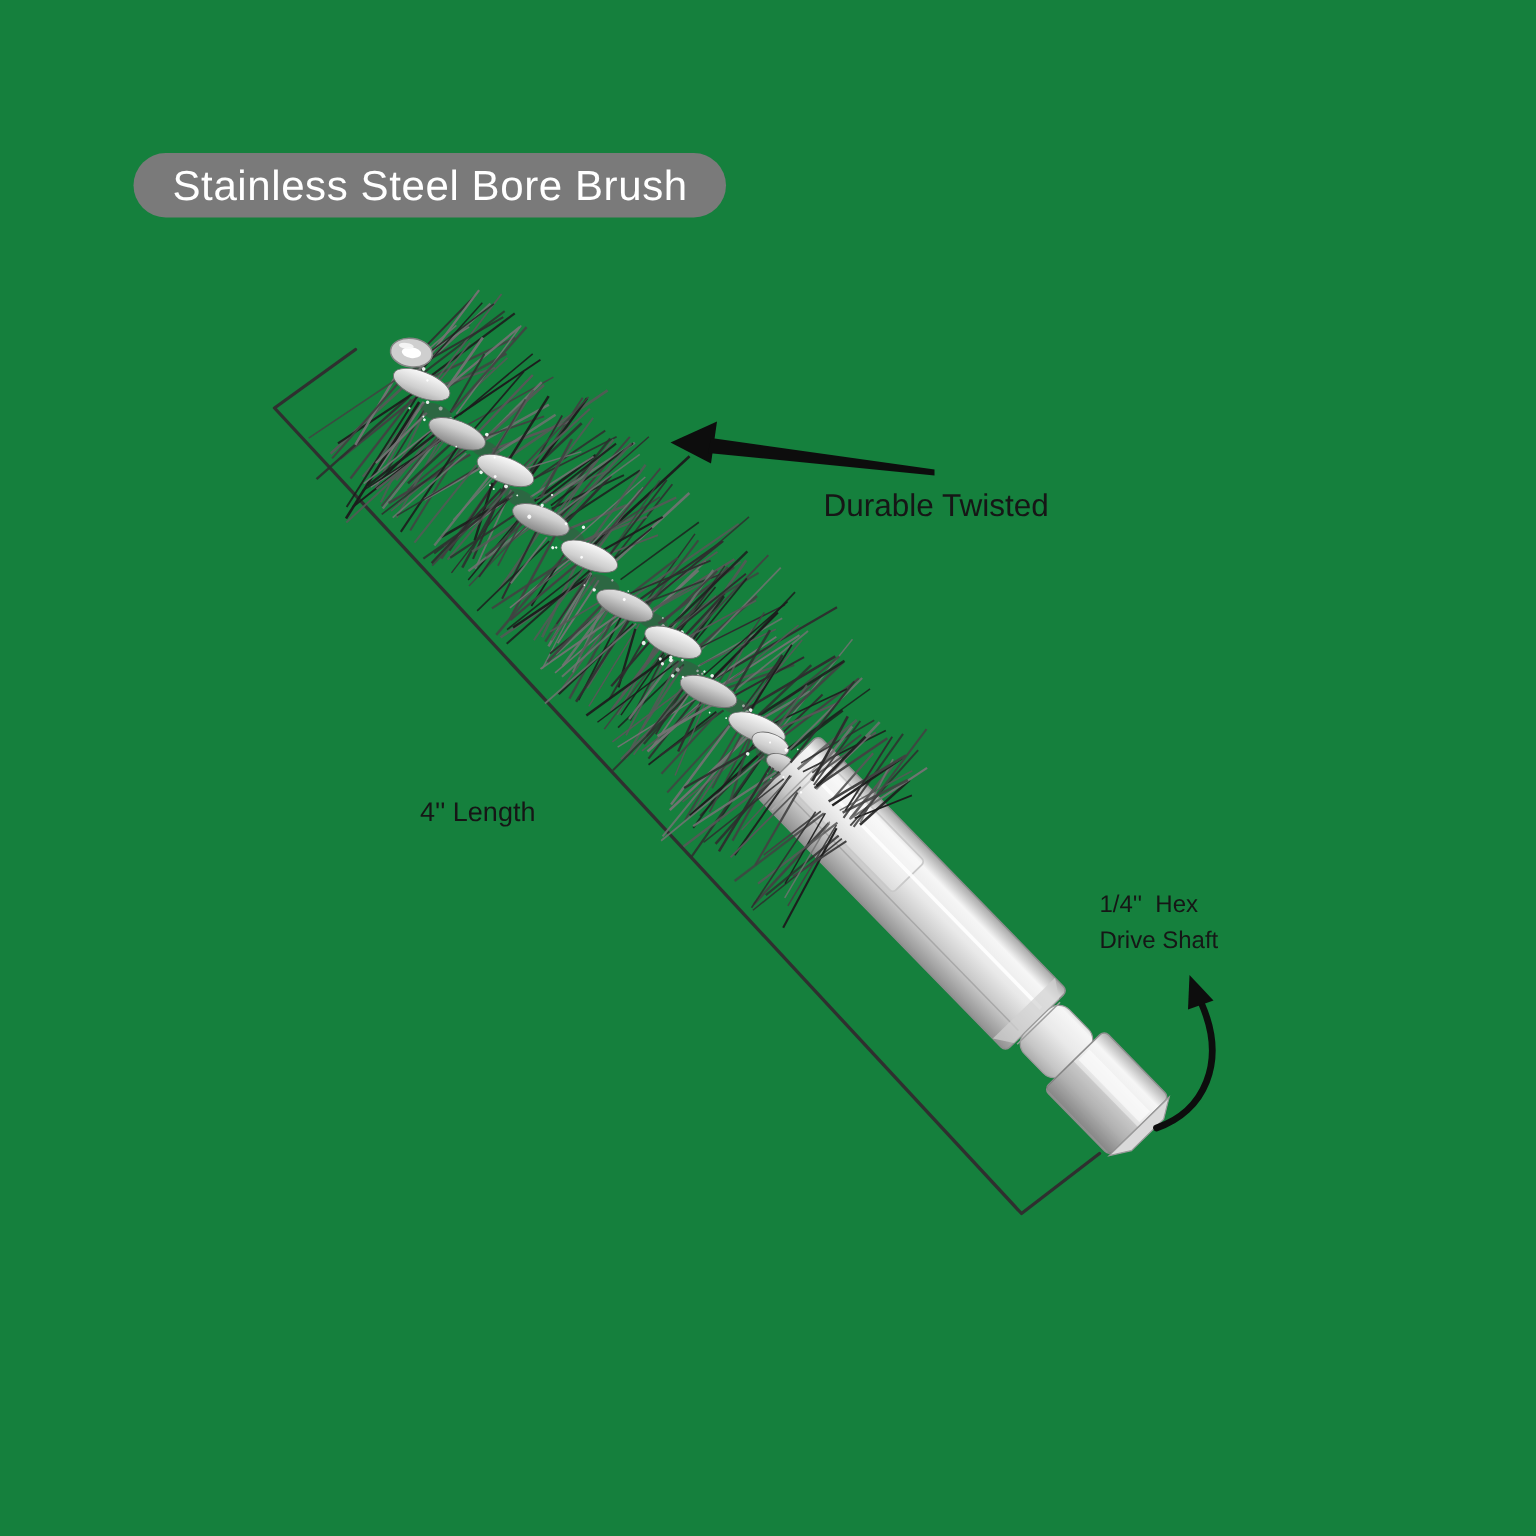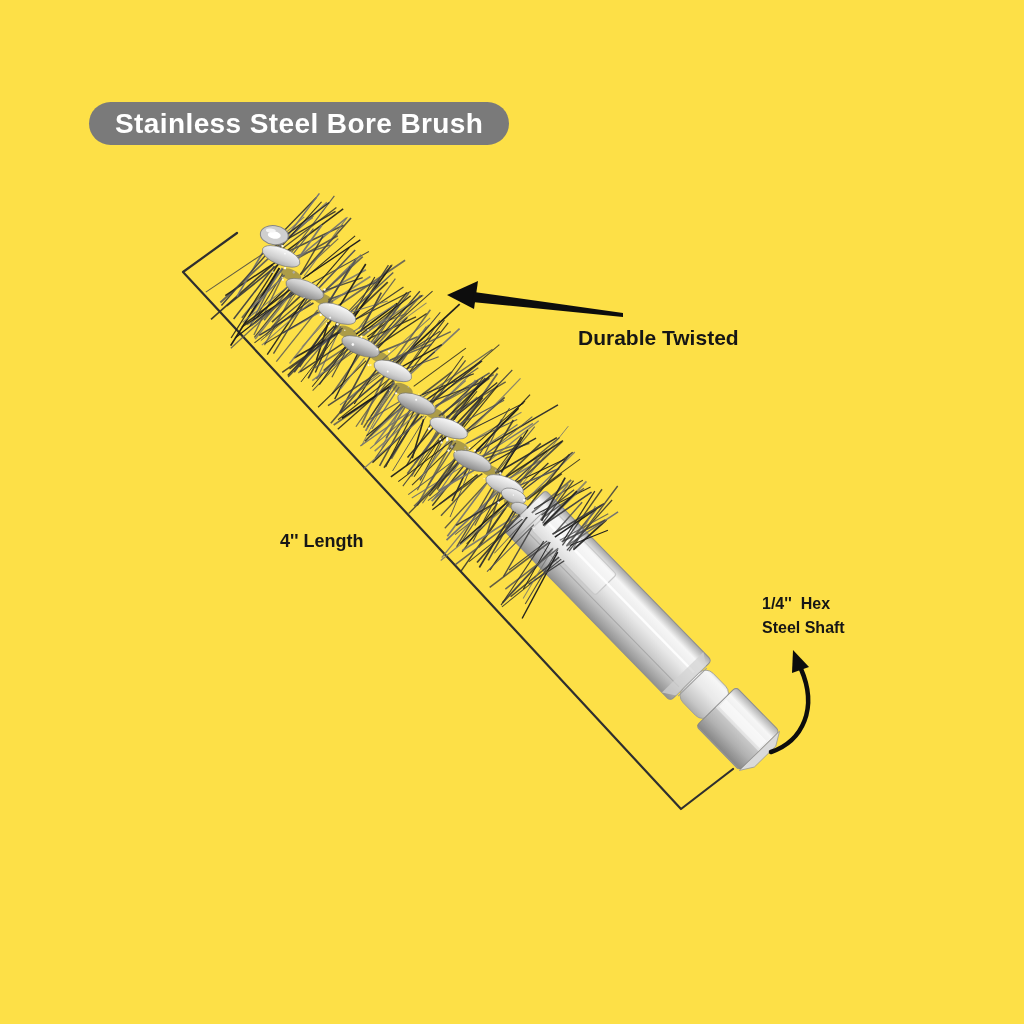--- a/index.html
+++ b/index.html
@@ -1,23 +1,23 @@
 <!DOCTYPE html>
 <html><head>
 <meta charset="utf-8">
 <style>
   html,body{margin:0;padding:0;background:#ffffff;}
-  #canvas{position:relative;width:1024px;height:1024px;background:#fde047;overflow:hidden;
-          font-family:"Liberation Sans", sans-serif;font-weight:bold;}
+  #canvas{position:relative;width:1024px;height:1024px;background:#15803d;overflow:hidden;
+          font-family:"Liberation Sans", sans-serif;}
   #illustration{position:absolute;left:0;top:0;width:1024px;height:1024px;}
   .badge{position:absolute;left:89px;top:102px;height:43px;border-radius:22px;
          background:#7a7a7a;display:flex;align-items:center;padding:0 26px;box-sizing:border-box;}
   .badge span{color:#ffffff;font-size:28px;letter-spacing:0.4px;white-space:pre;}
   .callout{position:absolute;color:#161616;}
-  .callout div{white-space:pre;margin-left:29px;}
+  .callout div{white-space:pre;}
   .wire-callout{left:549px;top:326px;font-size:21px;line-height:23.4px;}
   .length-label{left:280px;top:531px;font-size:18px;}
   .shaft-callout{left:733px;top:592px;font-size:16px;line-height:24px;}
 </style>
 </head>
 <body>
 
 <div id="canvas">
 
   <svg id="illustration" viewBox="0 0 1024 1024" xmlns="http://www.w3.org/2000/svg">
@@ -548,16 +548,16 @@
   </div>
 
   <div class="callout wire-callout">
     <div>Durable Twisted</div>
   </div>
 
   <div class="callout length-label">4'' Length</div>
 
   <div class="callout shaft-callout">
     <div>1/4''  Hex</div>
-    <div>Steel Shaft</div>
+    <div>Drive Shaft</div>
   </div>
 
 </div>
 
 </body></html>

